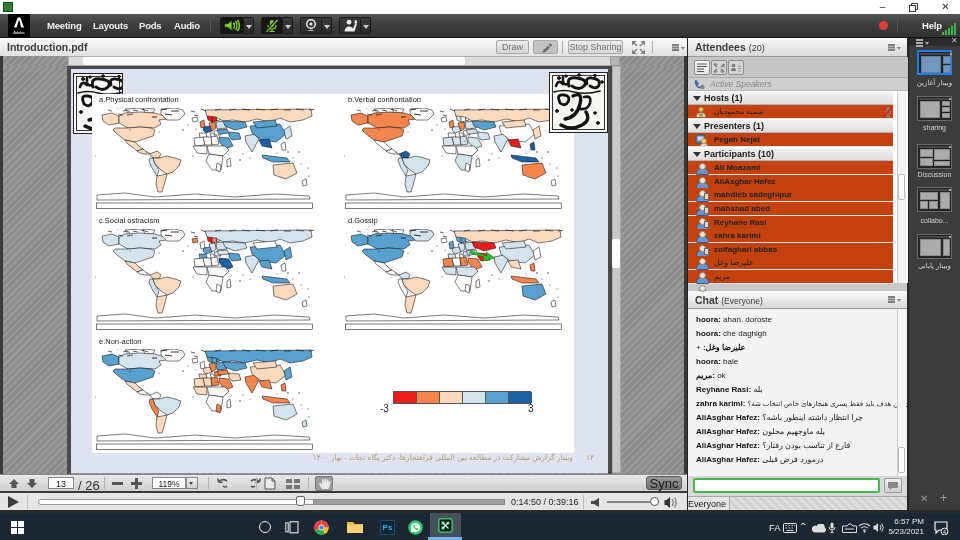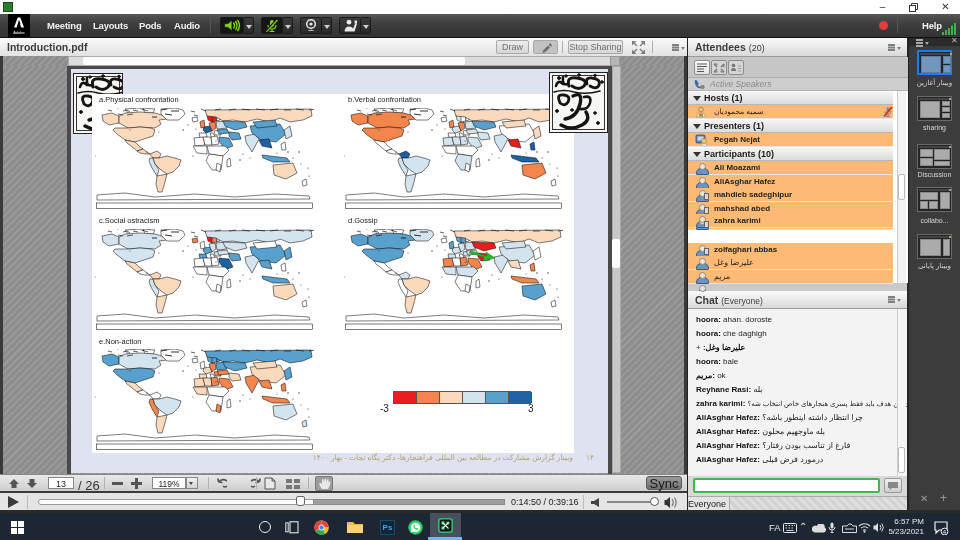--- a/index.html
+++ b/index.html
@@ -27,21 +27,21 @@
 
 #pdfbar{left:0;top:436px;width:688px;height:17px;background:linear-gradient(#e8e8e8,#cfcfcf);border-top:1px solid #888;}
 #playbar{left:0;top:453px;width:688px;height:19px;background:#e4e4e4;border-top:2px solid #3a3a3a;}
 
 #attendees{left:688px;top:38px;width:220px;height:253px;background:#c9c9c9;border-right:1px solid #2a2a2a;}
 #chat{left:688px;top:291px;width:220px;height:221px;background:#c9c9c9;border-right:1px solid #2a2a2a;overflow:hidden;}
 #filmstrip{left:909px;top:38px;width:51px;height:474px;background:#3c3c3c;}
 .secthead{left:0;width:205px;height:14px;background:linear-gradient(#f4f4f4,#dcdcdc);border-bottom:1px solid #b5b5b5;border-top:1px solid #fff;}
 .secthead b{position:absolute;left:16px;top:1px;font-size:9px;color:#1a1a1a;}
 .tri{position:absolute;left:5px;top:4px;border:4px solid transparent;border-top:5px solid #333;}
-.prow{left:0;width:205px;height:14px;background:#fdba74;border-bottom:1px solid #e4e4e4;}
+.prow{left:0;width:205px;height:14px;background:#c2410c;border-bottom:1px solid #e4e4e4;}
 .prow span{position:absolute;left:26px;top:2px;font-size:8px;font-weight:bold;color:#222;white-space:nowrap;}
 
 #taskbar{left:0;top:513px;width:960px;height:27px;background:#1d2733;}
 
 .t{position:absolute;white-space:nowrap;}
 .gbtn{height:14px;background:linear-gradient(#ececec,#d6d6d6);border:1px solid #a8a8a8;border-radius:2px;
 font-size:9px;color:#6f6f6f;text-align:center;line-height:12px;}
 .vsep{top:3px;width:1px;height:12px;background:#b0b0b0;}
 .podmenu{width:13px;height:8px;}
 .podmenu:before{content:"";position:absolute;left:0;top:0;width:7px;height:1.5px;background:#808080;box-shadow:0 2.5px 0 #808080,0 5px 0 #808080;}
@@ -782,21 +782,21 @@
         <i class="dev"></i>
       </div>
     <div class="abs prow pl" style="top:164px;">
         <span>mahshad abed</span>
         <i class="dev"></i>
       </div>
     <div class="abs prow pl" style="top:178px;">
         <span>Reyhane Rasi</span>
         <i class="dev"></i>
       </div>
-    <div class="abs prow pl" style="top:176px;padding-left:20px;">
+    <div class="abs prow pl" style="top:191px;padding-left:20px;">
         <span>zahra karimi</span>
       </div>
     <div class="abs prow pl" style="top:205px;">
         <span>zolfaghari abbas</span>
         <i class="dev"></i>
       </div>
     <div class="abs prow pl" style="top:218px;">
         <span style="font-weight:normal;">علیرضا وغل</span>
       </div>
     <div class="abs prow pl" style="top:232px;">

